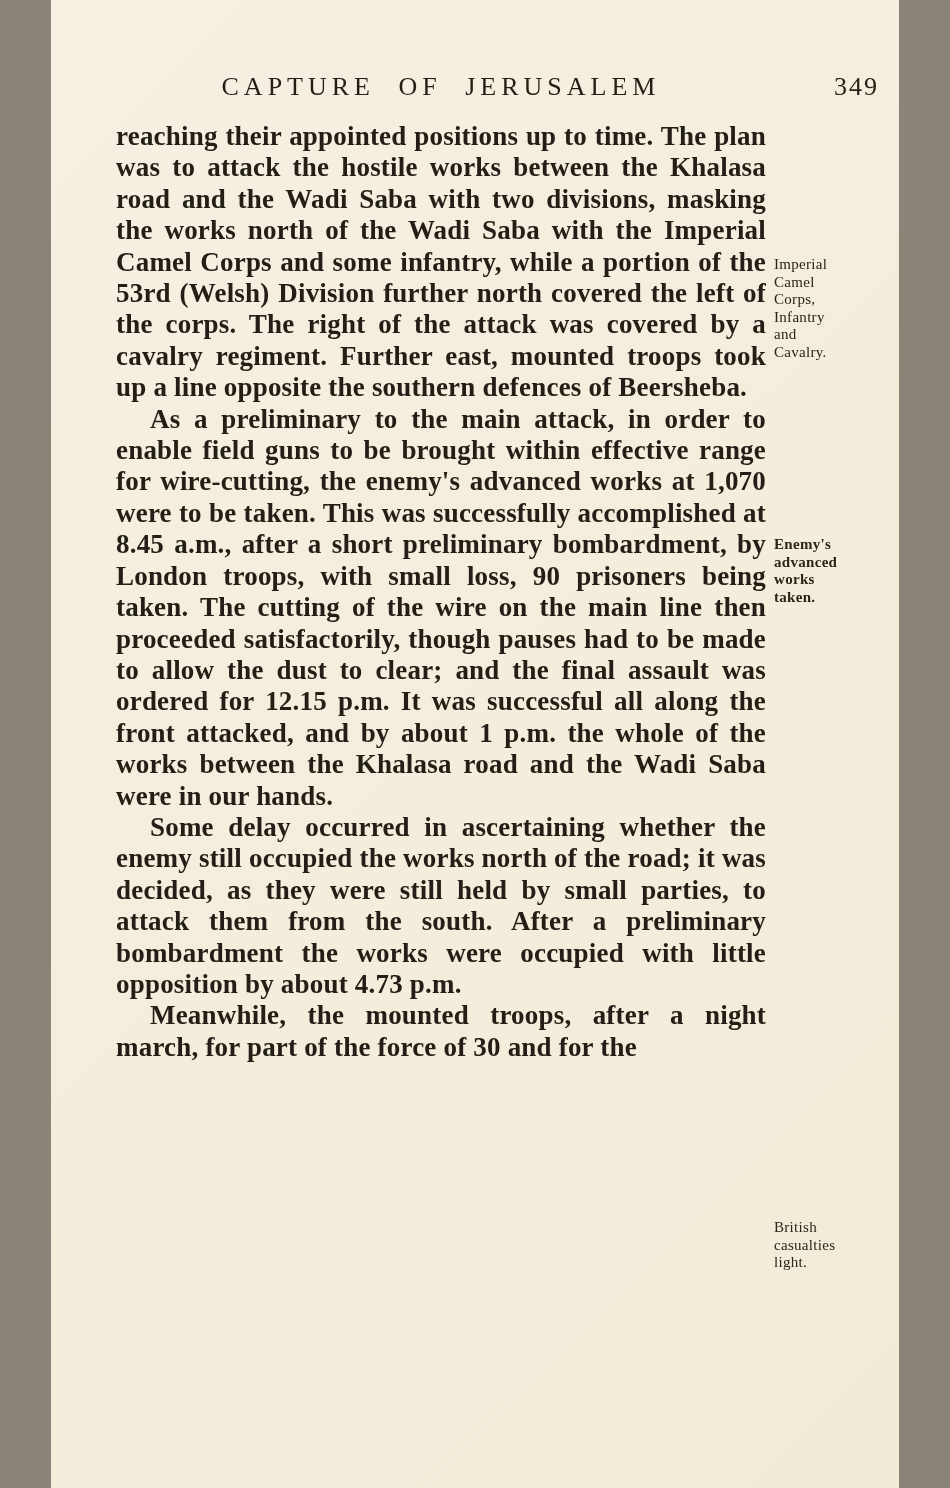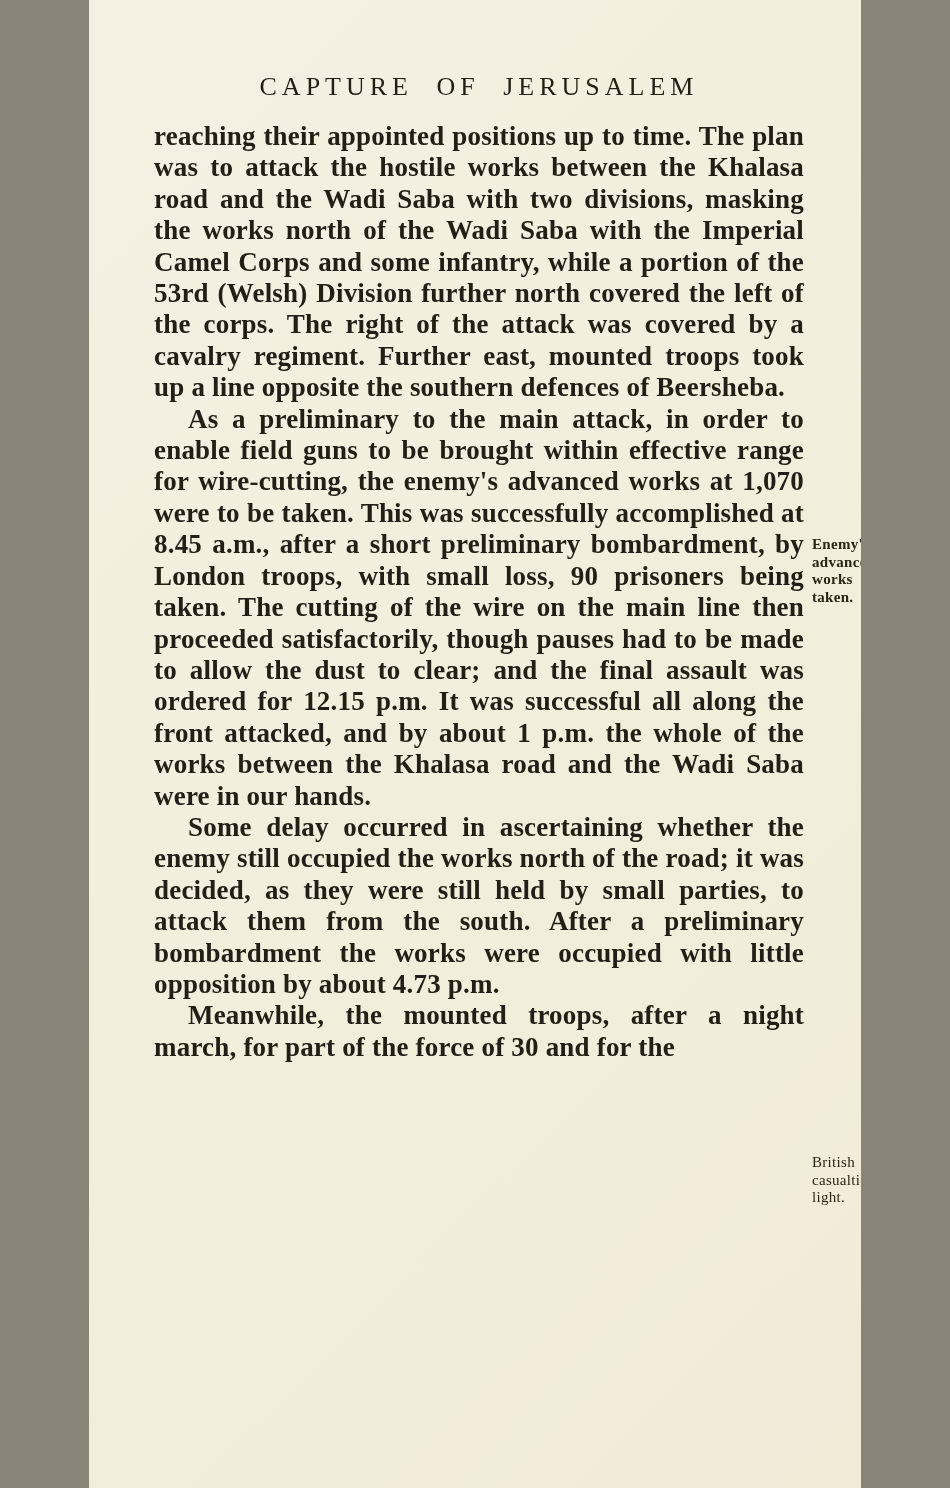--- a/index.html
+++ b/index.html
@@ -2,21 +2,21 @@
 <html><head>
 <meta charset="utf-8">
 <style>
   html, body {
     margin: 0;
     padding: 0;
     background: #8a8478;
   }
   .page {
     position: relative;
-    width: 772px;
+    width: 848px;
     height: 1488px;
     margin: 0 auto;
     background: linear-gradient(135deg, #f5f0e2 0%, #f3eddc 55%, #f1ebd8 100%);
     font-family: "Liberation Serif", "DejaVu Serif", serif;
     color: #241f16;
     overflow: hidden;
   }
   .running-head {
     position: absolute;
     top: 72px;
@@ -59,38 +59,44 @@
     left: 723px;
     width: 120px;
     font-size: 15px;
     line-height: 17.5px;
     letter-spacing: 0.3px;
     color: #2b2519;
     white-space: pre-line;
   }
   .note-1 { top: 256px; }
   .note-2 { top: 536px; font-weight: bold; }
-  .note-3 { top: 1154px; }
+  .note-3 { top: 1219px; }
 </style>
 </head>
 <body>
 
 <div class="page">
 
   <div class="running-head">CAPTURE OF JERUSALEM</div>
 
   <div class="page-number">349</div>
 
   <div class="body-text">
     <p class="noindent">reaching their appointed positions up to time. The plan was to attack the hostile works between the Khalasa road and the Wadi Saba with two divisions, masking the works north of the Wadi Saba with the Imperial Camel Corps and some infantry, while a portion of the 53rd (Welsh) Division further north covered the left of the corps. The right of the attack was covered by a cavalry regiment. Further east, mounted troops took up a line opposite the southern defences of Beersheba.</p>
     <p>As a preliminary to the main attack, in order to enable field guns to be brought within effective range for wire-cutting, the enemy's advanced works at 1,070 were to be taken. This was successfully accomplished at 8.45 a.m., after a short preliminary bombardment, by London troops, with small loss, 90 prisoners being taken. The cutting of the wire on the main line then proceeded satisfactorily, though pauses had to be made to allow the dust to clear; and the final assault was ordered for 12.15 p.m. It was successful all along the front attacked, and by about 1 p.m. the whole of the works between the Khalasa road and the Wadi Saba were in our hands.</p>
     <p>Some delay occurred in ascertaining whether the enemy still occupied the works north of the road; it was decided, as they were still held by small parties, to attack them from the south. After a preliminary bombardment the works were occupied with little opposition by about 4.73 p.m.</p>
     <p>Meanwhile, the mounted troops, after a night march, for part of the force of 30 and for the</p>
   </div>
 
+  <div class="margin-note note-1">Imperial
+Camel
+Corps,
+Infantry
+and
+Cavalry.</div>
 
   <div class="margin-note note-2">Enemy's
 advanced
 works
 taken.</div>
 
   <div class="margin-note note-3">British
 casualties
 light.</div>
 

